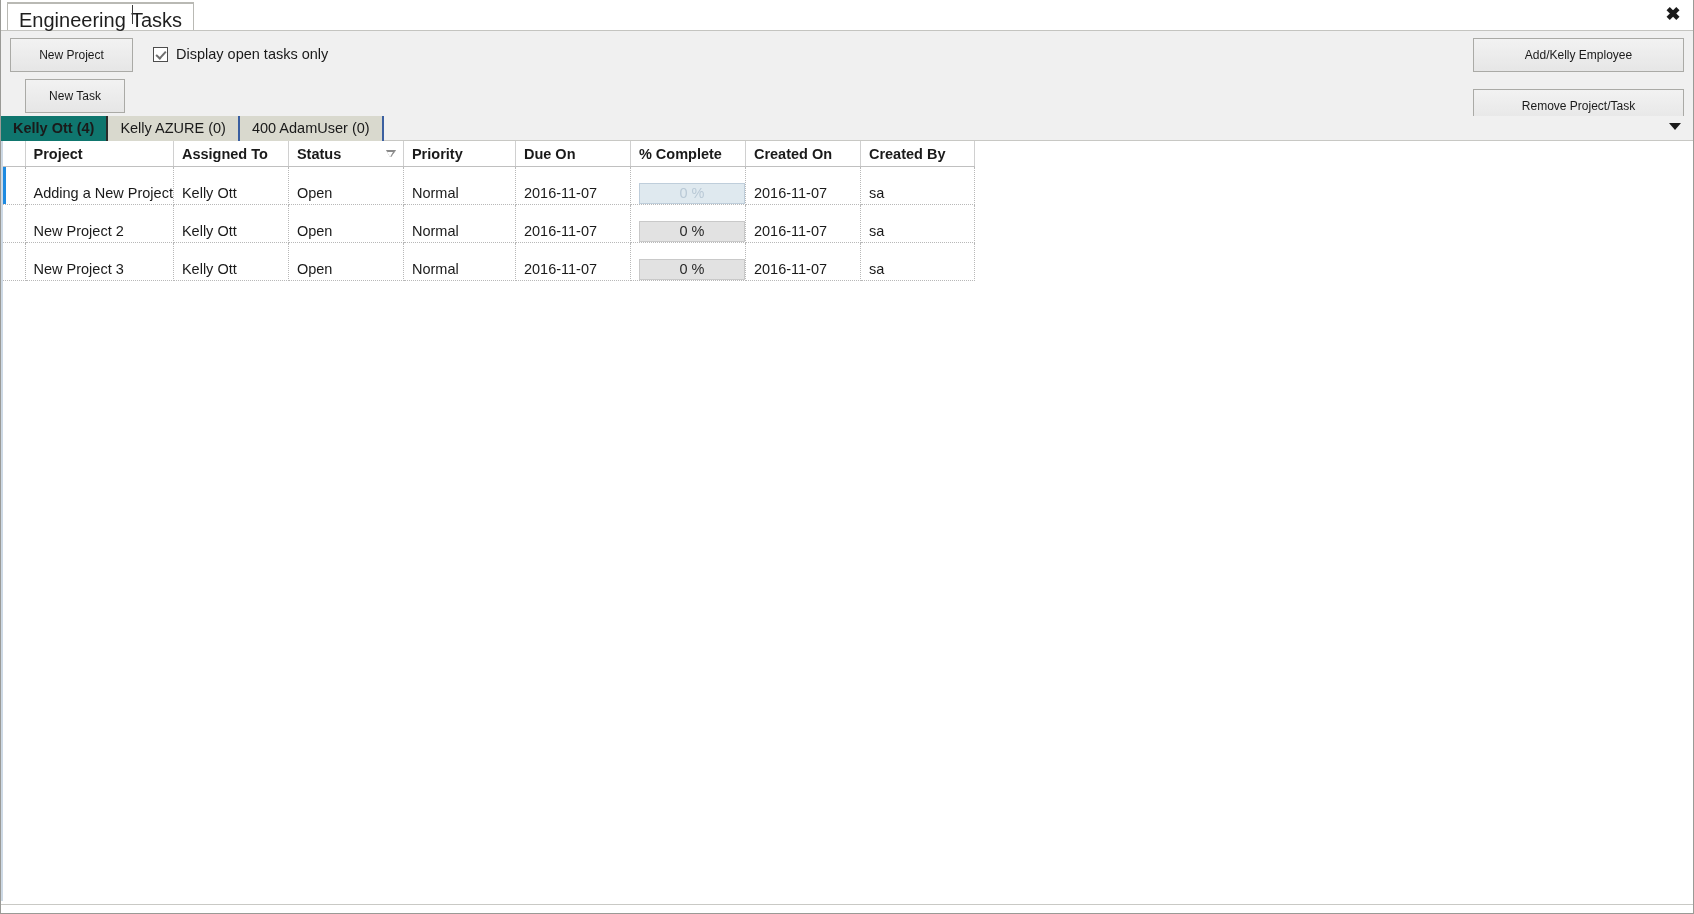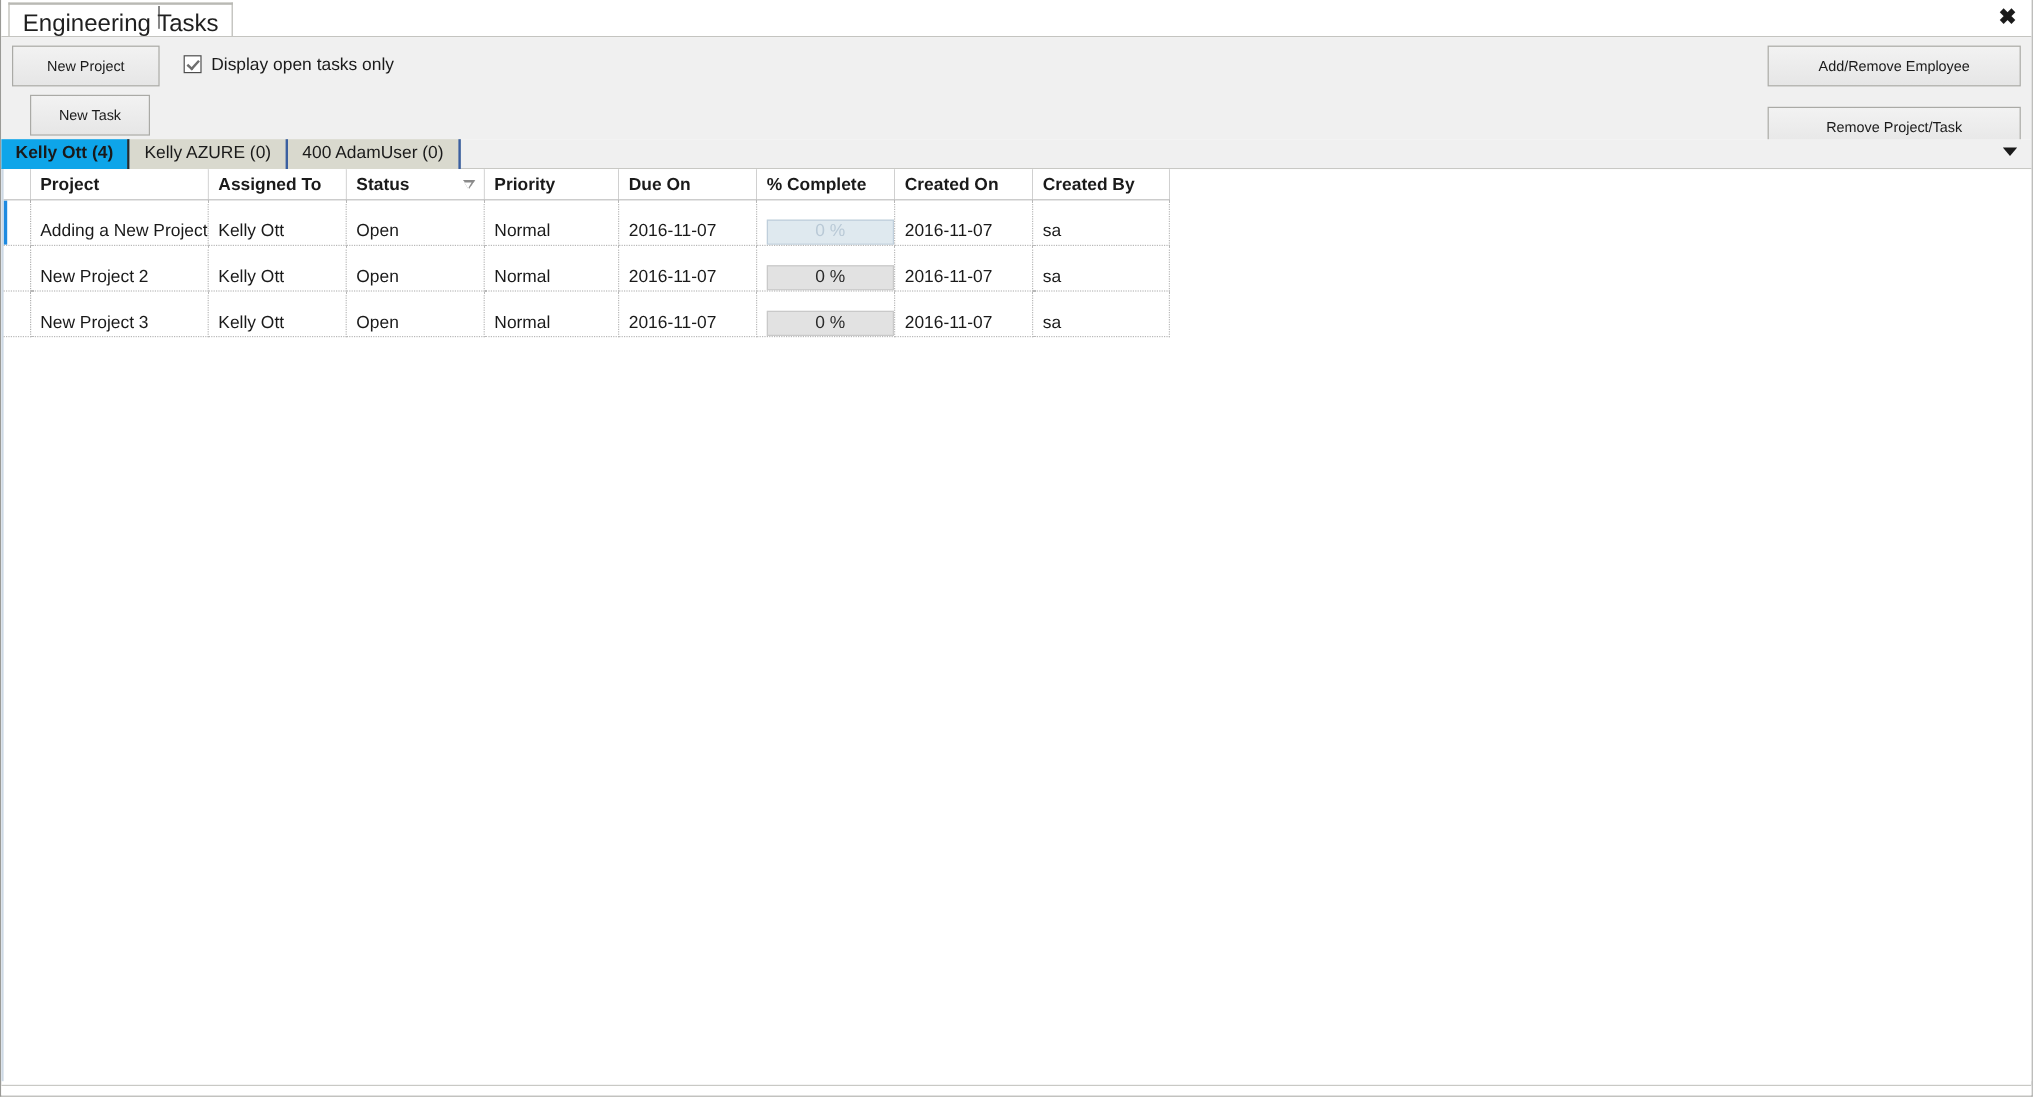--- a/index.html
+++ b/index.html
@@ -97,20 +97,21 @@
   #btn-new-project { left: 9px;  top: 7px;  width: 123px; height: 34px; }
   #btn-new-task    { left: 24px;  top: 48px; width: 100px; height: 34px; }
   #btn-add-remove-employee { right: 9px; top: 7px;  width: 211px; height: 34px; }
   #btn-remove-project-task { right: 9px; top: 58px; width: 211px; height: 34px; }
 
   #open-tasks-wrap {
     position: absolute;
     left: 152px;
     top: 15px;
     display: flex;
+    align-items: center;
     gap: 8px;
   }
   #open-tasks-checkbox {
     width: 15px;
     height: 15px;
     box-sizing: border-box;
     background: #ffffff;
     border: 1px solid #4d4d4d;
     position: relative;
     cursor: pointer;
@@ -151,21 +152,21 @@
     padding: 4px 12px 0 12px;
     font-size: 14.5px;
     color: #1a1a1a;
     vertical-align: top;
     cursor: pointer;
     white-space: nowrap;
     background: #d9d9ce;
     border-right: 2px solid #3a5fa0;
   }
   .emp-tab.active {
-    background: #0ea5e9;
+    background: #0f766e;
     font-weight: bold;
     border-right: 2px solid #2b2b2b;
   }
   #emp-tab-overflow {
     position: absolute;
     right: 12px;
     top: 7px;
     width: 0;
     height: 0;
     border-left: 6px solid transparent;
@@ -334,21 +335,21 @@
 
   <div id="toolbar">
     <button class="btn" id="btn-new-project">New Project</button>
     <button class="btn" id="btn-new-task">New Task</button>
 
     <div id="open-tasks-wrap">
       <div id="open-tasks-checkbox"></div>
       <div id="open-tasks-label">Display open tasks only</div>
     </div>
 
-    <button class="btn" id="btn-add-remove-employee">Add/Remove Employee</button>
+    <button class="btn" id="btn-add-remove-employee">Add/Kelly Employee</button>
     <button class="btn" id="btn-remove-project-task">Remove Project/Task</button>
   </div>
 
   <div id="emp-tabstrip">
     <div id="emp-tabs-container" style="display:inline-block;"><div class="emp-tab active"><span>Kelly Ott (4)</span></div><div class="emp-tab"><span>Kelly AZURE (0)</span></div><div class="emp-tab"><span>400 AdamUser (0)</span></div></div>
     <div id="emp-tab-overflow"></div>
   </div>
 
   <div id="grid-area">
     <table id="task-grid">

